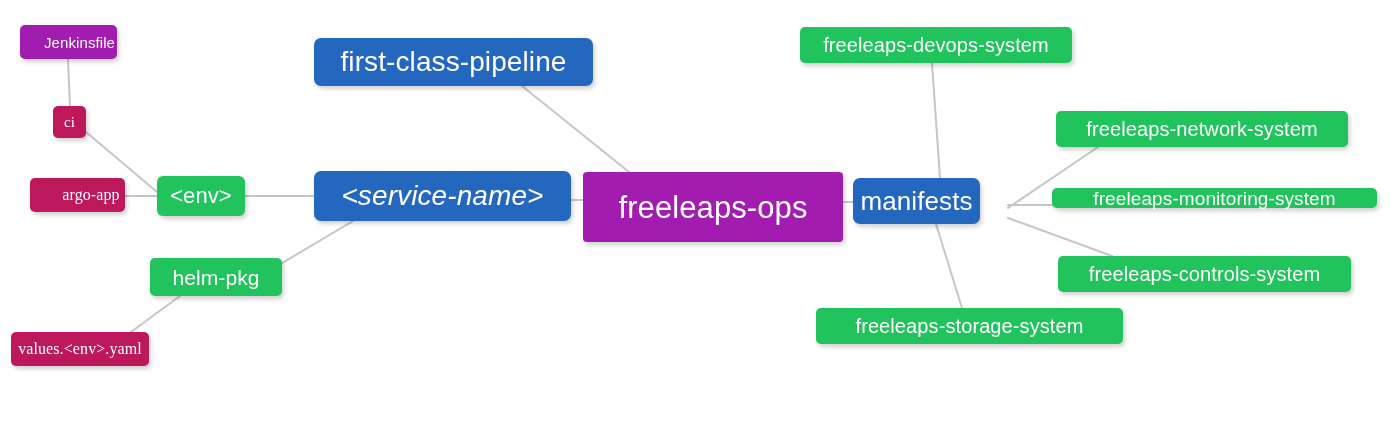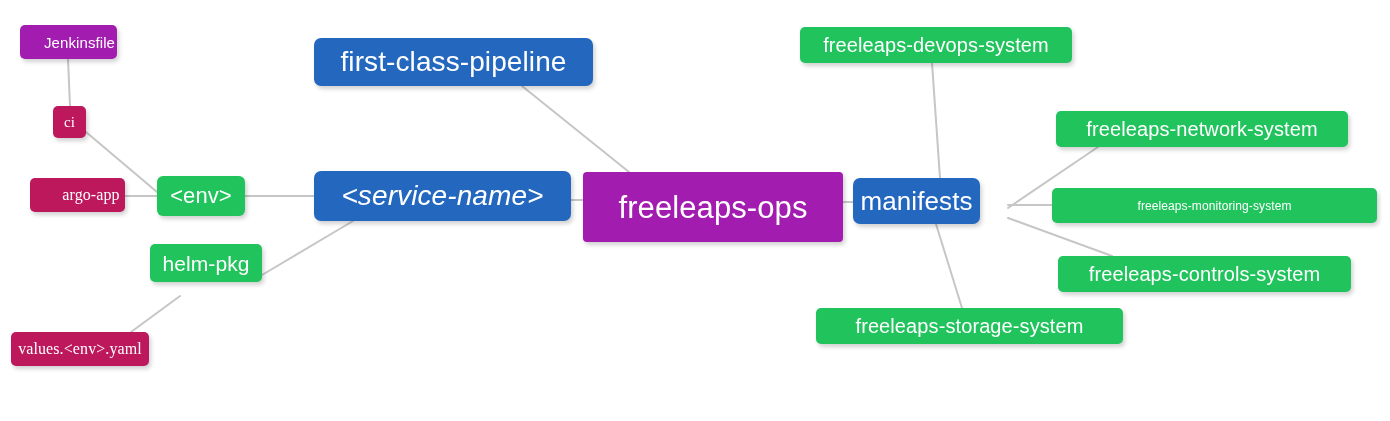--- a/index.html
+++ b/index.html
@@ -83,25 +83,25 @@
       <path class="edge" d="M 1008,208 L 1098,147"></path>
       <path class="edge" d="M 1008,205 L 1052,205"></path>
       <path class="edge" d="M 1008,218 L 1112,256"></path>
       <path class="edge" d="M 936,224 L 962,308"></path>
     </svg>
   <div id="node-layer">
       <div class="node n-orange" style="left: 20px; top: 25px; width: 97px; height: 34px; font-size: 15px;">Jenkinsfile</div>
       <div class="node n-red" style="left: 53px; top: 106px; width: 33px; height: 32px; font-size: 15px;">ci</div>
       <div class="node n-red" style="left: 30px; top: 178px; width: 95px; height: 34px; font-size: 16px; padding-left: 27px;">argo-app</div>
       <div class="node n-green" style="left: 157px; top: 176px; width: 88px; height: 40px; font-size: 22px; border-radius: 6px;">&lt;env&gt;</div>
-      <div class="node n-green" style="left: 150px; top: 244px; width: 112px; height: 38px; font-size: 21px;">helm-pkg</div>
+      <div class="node n-green" style="left: 150px; top: 258px; width: 132px; height: 38px; font-size: 21px;">helm-pkg</div>
       <div class="node n-red" style="left: 11px; top: 332px; width: 138px; height: 34px; font-size: 16px;">values.&lt;env&gt;.yaml</div>
       <div class="node n-blue" style="left: 314px; top: 38px; width: 279px; height: 48px; font-size: 28px;">first-class-pipeline</div>
       <div class="node n-blue" style="left: 314px; top: 171px; width: 257px; height: 50px; font-size: 28px; font-style: italic;">&lt;service-name&gt;</div>
       <div class="node n-root" style="left: 583px; top: 172px; width: 260px; height: 70px; font-size: 31px;">freeleaps-ops</div>
       <div class="node n-blue" style="left: 853px; top: 178px; width: 127px; height: 46px; font-size: 26px;">manifests</div>
       <div class="node n-green" style="left: 800px; top: 27px; width: 272px; height: 36px; font-size: 20px;">freeleaps-devops-system</div>
       <div class="node n-green" style="left: 1056px; top: 111px; width: 292px; height: 36px; font-size: 20px;">freeleaps-network-system</div>
-      <div class="node n-green" style="left: 1052px; top: 188px; width: 325px; height: 35px; font-size: 12px;">freeleaps-monitoring-system</div>
+      <div class="node n-green" style="left: 1052px; top: 188px; width: 325px; height: 20px; font-size: 19px;">freeleaps-monitoring-system</div>
       <div class="node n-green" style="left: 1058px; top: 256px; width: 293px; height: 36px; font-size: 20px; text-align: right;">freeleaps-controls-system</div>
       <div class="node n-green" style="left: 816px; top: 308px; width: 307px; height: 36px; font-size: 20px;">freeleaps-storage-system</div>
     </div>
 </div>
 
 </body></html>

